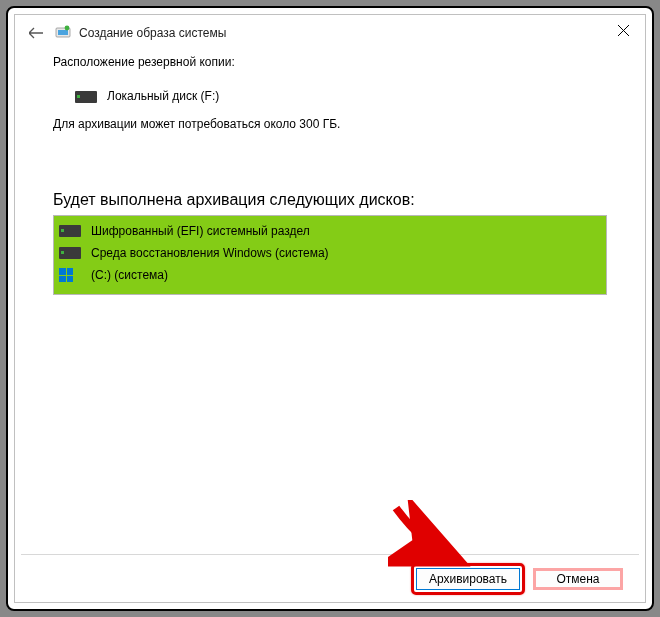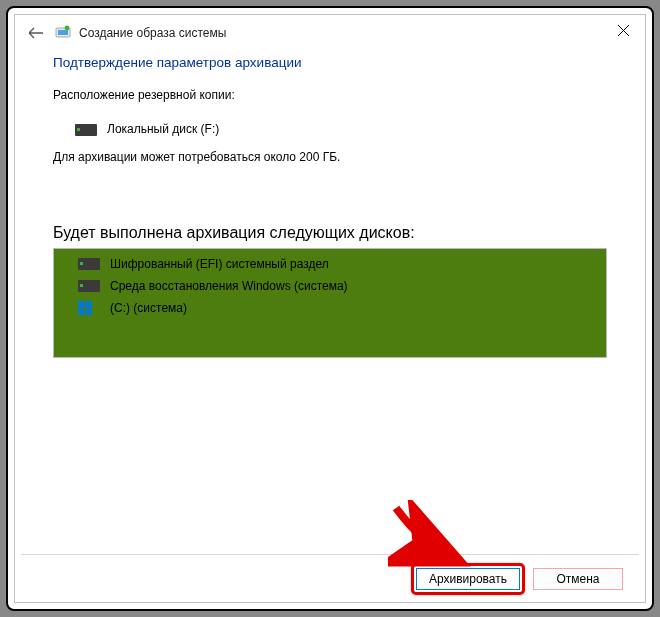--- a/index.html
+++ b/index.html
@@ -13,26 +13,26 @@
     .close { position: absolute; right: 0; top: 0; width: 44px; height: 30px; display: flex; align-items: center; justify-content: center; cursor: pointer; }
     .content { flex: 1; padding: 4px 38px 0 38px; }
     .heading { color: #003399; font-size: 13.5px; margin-bottom: 18px; }
     .label { font-size: 12px; color: #000; margin-bottom: 20px; }
     .loc-row { display: flex; align-items: flex-end; margin-left: 22px; margin-bottom: 14px; gap: 10px; }
     .disk-icon { width: 22px; height: 12px; position: relative; }
     .disk-body { position: absolute; inset: 0; background: #3a3a3a; border-radius: 1px; }
     .disk-led { position: absolute; left: 2px; top: 4px; width: 3px; height: 3px; background: #3fb13f; }
     .req { font-size: 12px; color: #000; margin-bottom: 60px; }
     .list-label { font-size: 16px; color: #000; margin-bottom: 6px; }
-    .list-box { border: 1px solid #b8b8b8; background: #4d7c0f; padding: 4px 21px; height: 110px; }
+    .list-box { border: 1px solid #b8b8b8; background: #84cc16; padding: 4px 2px; height: 80px; }
     .list-item { display: flex; align-items: center; gap: 10px; height: 22px; padding: 0 3px; font-size: 12px; }
     .win-flag { width: 14px; height: 14px; display: grid; grid-template-columns: 1fr 1fr; grid-template-rows: 1fr 1fr; gap: 1px; }
     .win-flag div { background: #0078d4; }
     .footer { height: 48px; border-top: 1px solid #d8d8d8; display: flex; align-items: center; justify-content: flex-end; padding-right: 16px; gap: 8px; margin: 0 6px; }
-    .btn { height: 22px; min-width: 90px; background: #fdfdfd; border: 1px solid #fca5a5; font-size: 12px; cursor: pointer; font-family: inherit; padding: 0 12px; }
+    .btn { height: 22px; min-width: 90px; background: #fdfdfd; border: 3px solid #fca5a5; font-size: 12px; cursor: pointer; font-family: inherit; padding: 0 12px; }
     .primary-wrap { border: 3px solid #e00000; border-radius: 5px; padding: 2px; box-shadow: 0 0 2px rgba(224,0,0,0.4); }
     .primary-wrap .btn { border: 1.5px solid #0078d4; }
     .arrow { position: absolute; left: 388px; top: 500px; pointer-events: none; }
   </style>
 </head>
 <body>
 
 <div class="outer">
   <div class="window">
     <div class="titlebar">
@@ -50,30 +50,29 @@
       </div>
       <div class="title">Создание образа системы</div>
       <div class="close">
         <svg width="11" height="11" viewBox="0 0 11 11">
             <path d="M0 0 L11 11 M11 0 L0 11" stroke="#000" stroke-width="1"></path>
           </svg>
       </div>
     </div>
 
     <div class="content">
-      <div class="heading">Подтверждение параметров архивации</div>
       <div class="label">Расположение резервной копии:</div>
       <div class="loc-row">
         <div class="disk-icon">
           <div class="disk-body"></div>
             <div class="disk-led"></div>
         </div>
         <span>Локальный диск (F:)</span>
       </div>
-      <div class="req">Для архивации может потребоваться около 200 ГБ.</div>
+      <div class="req">Для архивации может потребоваться около 300 ГБ.</div>
       <div class="list-label">Будет выполнена архивация следующих дисков:</div>
       <div class="list-box">
         <div class="list-item">
           <div class="disk-icon">
               <div class="disk-body"></div>
               <div class="disk-led"></div>
             </div>
           <span>Шифрованный (EFI) системный раздел</span>
         </div>
         <div class="list-item">

